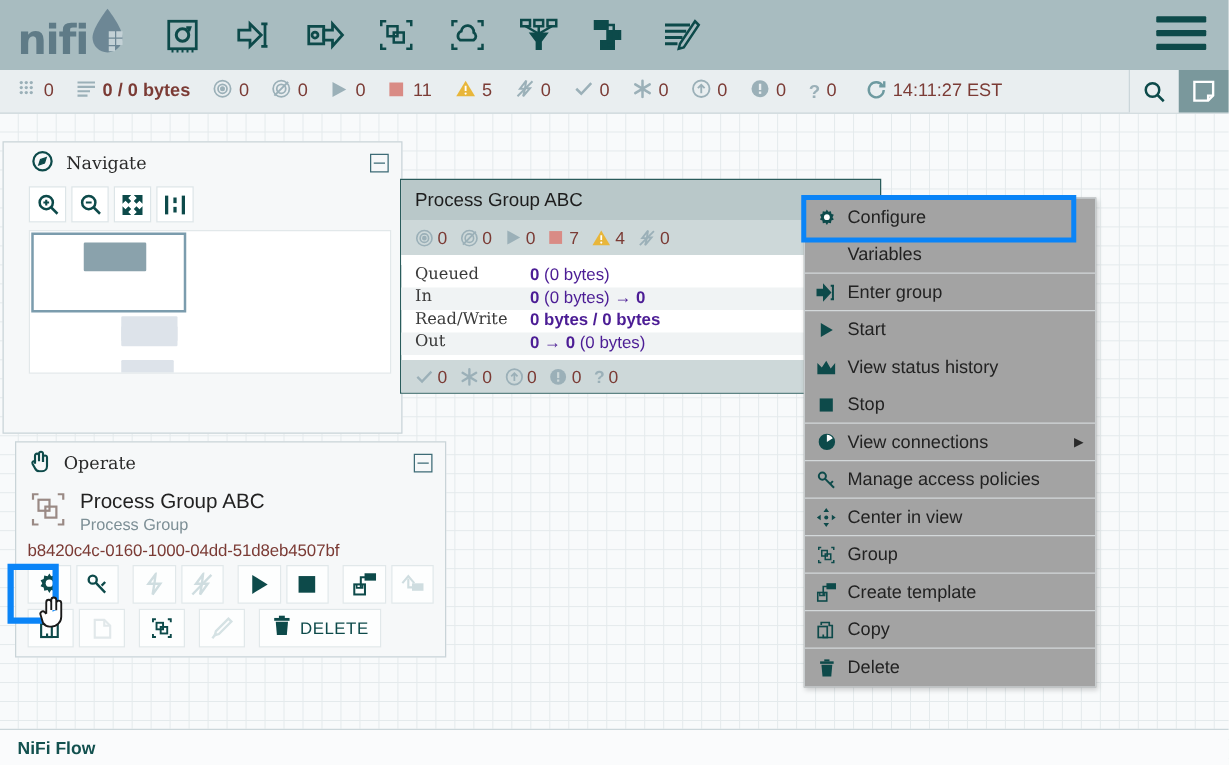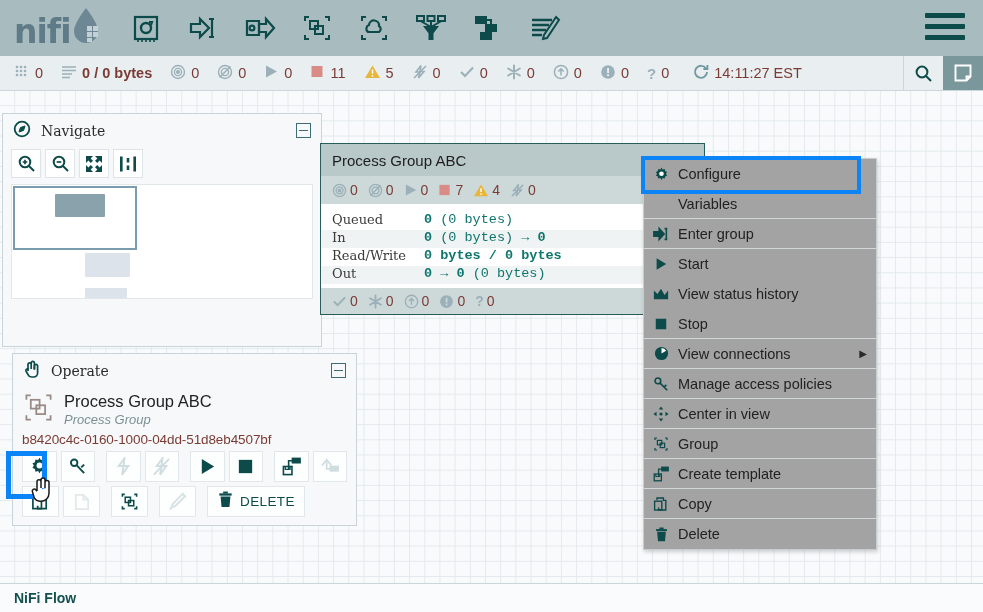--- a/index.html
+++ b/index.html
@@ -58,36 +58,36 @@
 
   
   .panel { position:absolute; background:#f6f8f9; border:1px solid #c9d4d8; }
   .panel-head { height:33px; display:flex; align-items:center; padding:0 10px;
     font-size:14.5px; color:#2a2a2a; }
   .panel-head .ttl { margin-left:10px; font-family:"DejaVu Serif", serif; font-size:14px; }
   .collapse { margin-left:auto; width:15px; height:15px; border:1.6px solid #3d6b76;
      display:flex; align-items:center; justify-content:center; cursor:pointer; }
   .collapse i { display:block; width:9px; height:1.8px; background:#3d6b76; }
 
-  #navigate { left:2px; top:113px; width:320px; height:234px; }
+  #navigate { left:2px; top:113px; width:320px; height:234px;padding-left:12px; }
   #nav-btns { display:flex; gap:4px; padding:2px 0 4px 8px; }
   .navbtn { width:30px; height:29px; border:1px solid #dde5e8; background:#fff;
     display:flex; align-items:center; justify-content:center; cursor:pointer; }
   #minimap { margin:2px 8px 0 8px; height:115px; border:1px solid #e2e8ea; background:#fff;
     position:relative; overflow:hidden; }
   #viewport-rect { position:absolute; left:1px; top:1px; width:124px; height:64px;
      border:2px solid #7b9cad; background:rgba(255,255,255,0.2); cursor:move; }
   .mm-box { position:absolute; background:#dde3ea; border-radius:1px; }
   .mm-box.sel { background:#6d8b98; }
 
   #operate { left:12px; top:353px; width:345px; height:173px; }
   #op-body { padding:4px 9px 0 9px; }
   #op-ident { display:flex; align-items:flex-start; gap:9px; }
   #op-name { font-size:16.5px; color:#222; line-height:20px; }
-  #op-type { font-size:13px; color:#7d8f96; line-height:17px;font-style:italic; }
+  #op-type { font-size:13px; color:#7d8f96; line-height:17px; }
   #op-uuid { font-size:13.5px; color:#7b3b35; margin-top:4px; letter-spacing:-0.1px; }
   .op-row { display:flex; gap:4px; margin-top:4px; }
   .opbtn { width:37px; height:31px; border:1px solid #e1e8ea; background:#fdfefe;
     display:flex; align-items:center; justify-content:center; cursor:pointer; }
   .opbtn.gap { margin-left:7px; }
   .opbtn.wide { width:auto; padding:0 9px; gap:6px; }
   .opbtn .lbl { font-size:13.5px; color:#0d4a4a; letter-spacing:0.4px; }
   .opbtn.disabled { cursor:default; }
 
   
@@ -102,21 +102,21 @@
   }
   #pg-head { height:32px; background:#b9c8c9; display:flex; align-items:center;
      padding-left:11px; font-size:15px; color:#1d1d1d; }
   #pg-stats1 { height:28px; background:#cdd8d9; display:flex; align-items:center;
      padding-left:11px; gap:4px; }
   #pg-spacer { height:8px; background:#fff; }
   #pg-table { font-size:13.5px; }
   .pg-tr { display:flex; height:18px; align-items:flex-start; padding-left:11px; }
   .pg-tr.alt { background:#f0f3f4; }
   .pg-k { width:92px; color:#3a3a3a; font-family:"DejaVu Serif", serif; font-size:13px;}
-  .pg-v { color:#0f766e; font-size:13.5px;font-family:Liberation Mono, monospace; }
+  .pg-v { color:#4c1d95; font-size:13.5px; }
   .pg-v b { font-weight:bold; }
   #pg-stats2 { position:absolute; left:0; bottom:0; width:100%; height:26px;
      background:#cdd8d9; display:flex; align-items:center; padding-left:11px; gap:4px; }
   .pgstat { display:flex; align-items:center; gap:3px; margin-right:6px;
      font-size:14px; color:#7b3b35; }
 
   
   #ctxmenu {
     position:absolute; left:643px; top:158px; width:234px;
     background:#a3a3a3; border:1px solid #c8cdcf; box-shadow:1px 2px 4px rgba(0,0,0,0.18);

